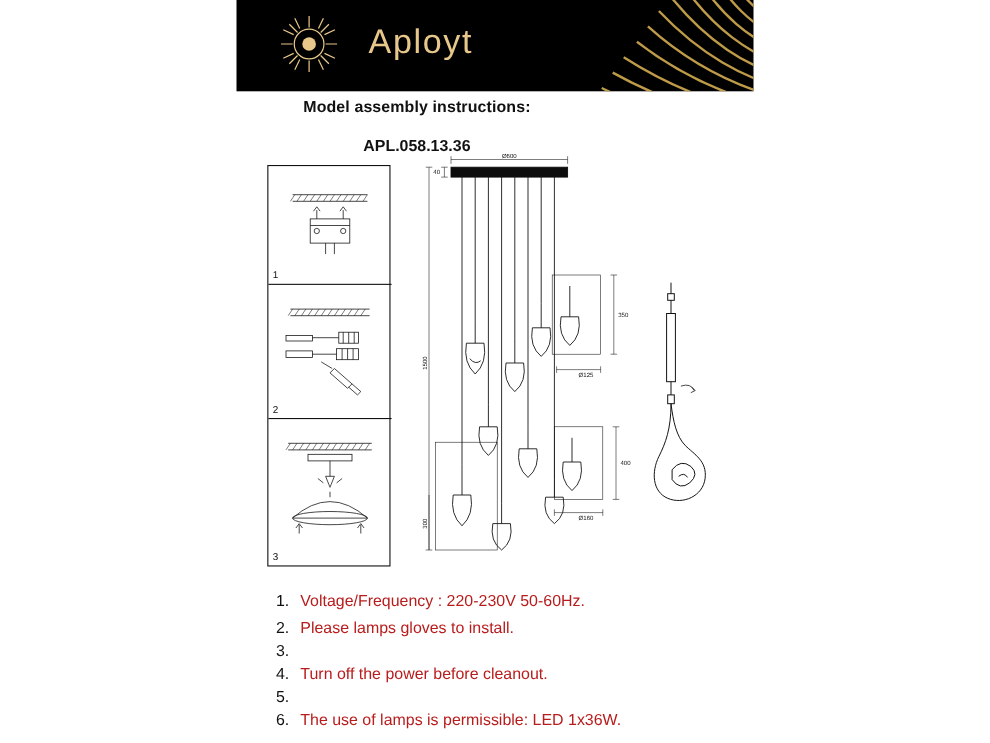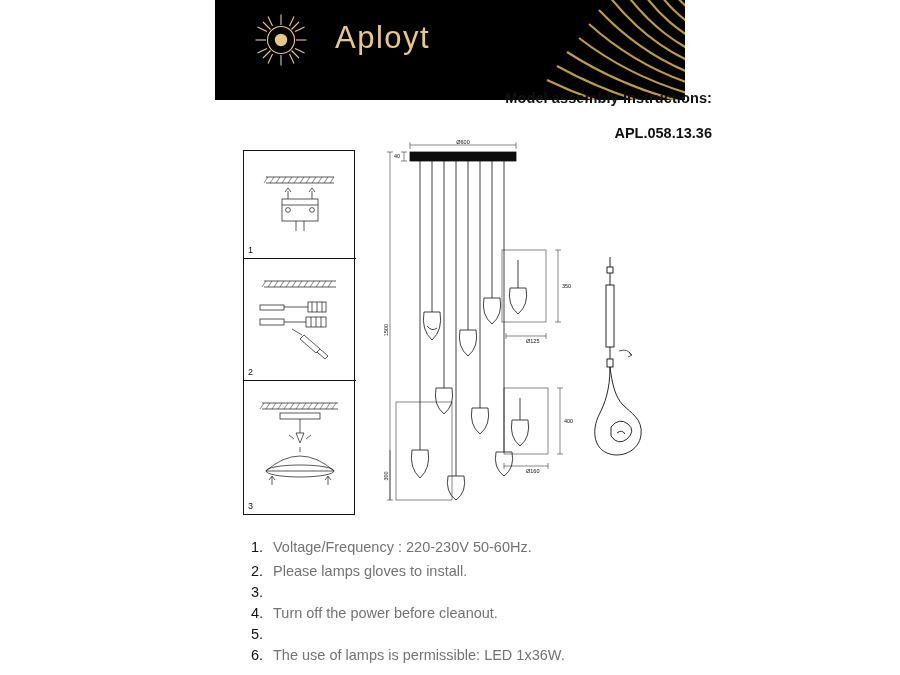--- a/index.html
+++ b/index.html
@@ -15,21 +15,21 @@
     overflow: hidden;
     position: relative;
   }
 
   
   .banner {
     position: absolute;
     left: 215px;
     top: 0;
     width: 470px;
-    height: 100px;
+    height: 83px;
     background: #000000;
     overflow: hidden;
   }
   .banner-inner {
     position: absolute;
     inset: 0;
   }
   .brand-name {
     position: absolute;
     left: 120px;
@@ -54,21 +54,22 @@
     width: 230px;
     height: 200px;
   }
 
   
   .title-block {
     position: absolute;
     left: 0;
     top: 90px;
     width: 712px;
-    text-align: right;
+    text-align: center;
+    padding-left: 23px;
   }
   .title-line1 {
     font-size: 14.5px;
     font-weight: bold;
     color: #111;
     letter-spacing: .1px;
   }
   .title-line2 {
     font-size: 14.5px;
     font-weight: bold;
@@ -138,21 +139,21 @@
   }
   .note-num {
     width: 20px;
     text-align: right;
     font-size: 14.5px;
     color: #111;
     flex: 0 0 auto;
   }
   .note-text {
     font-size: 14.5px;
-    color: #737373;
+    color: #b91c1c;
     margin-left: 10px;
     line-height: 1.52;
   }
 
   .dim-label {
     font-size: 5.5px;
     fill: #111;
     font-family: "Liberation Sans", sans-serif;
   }
 </style>

